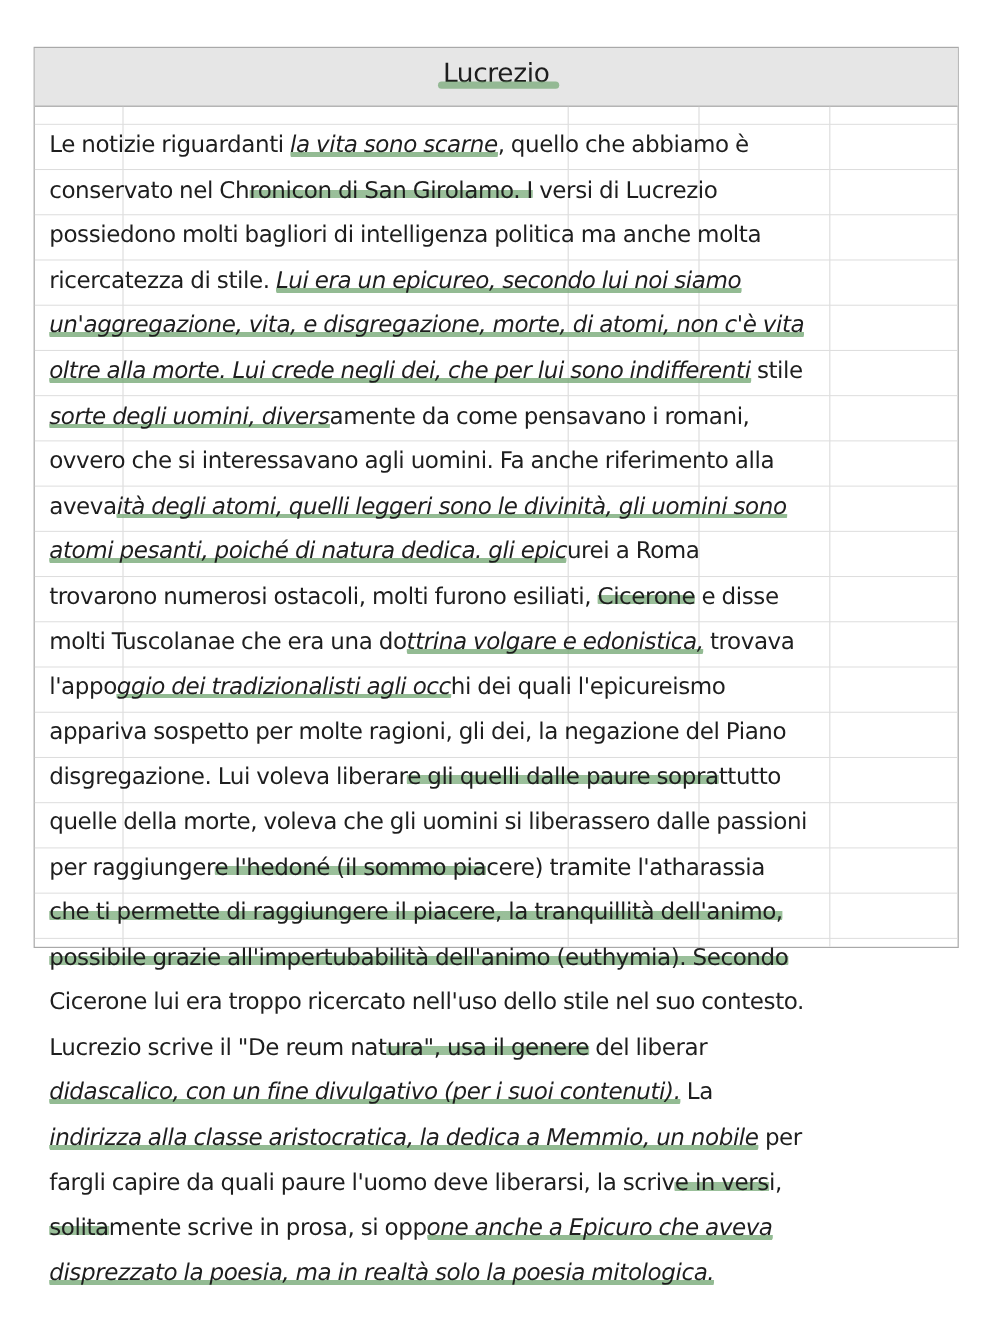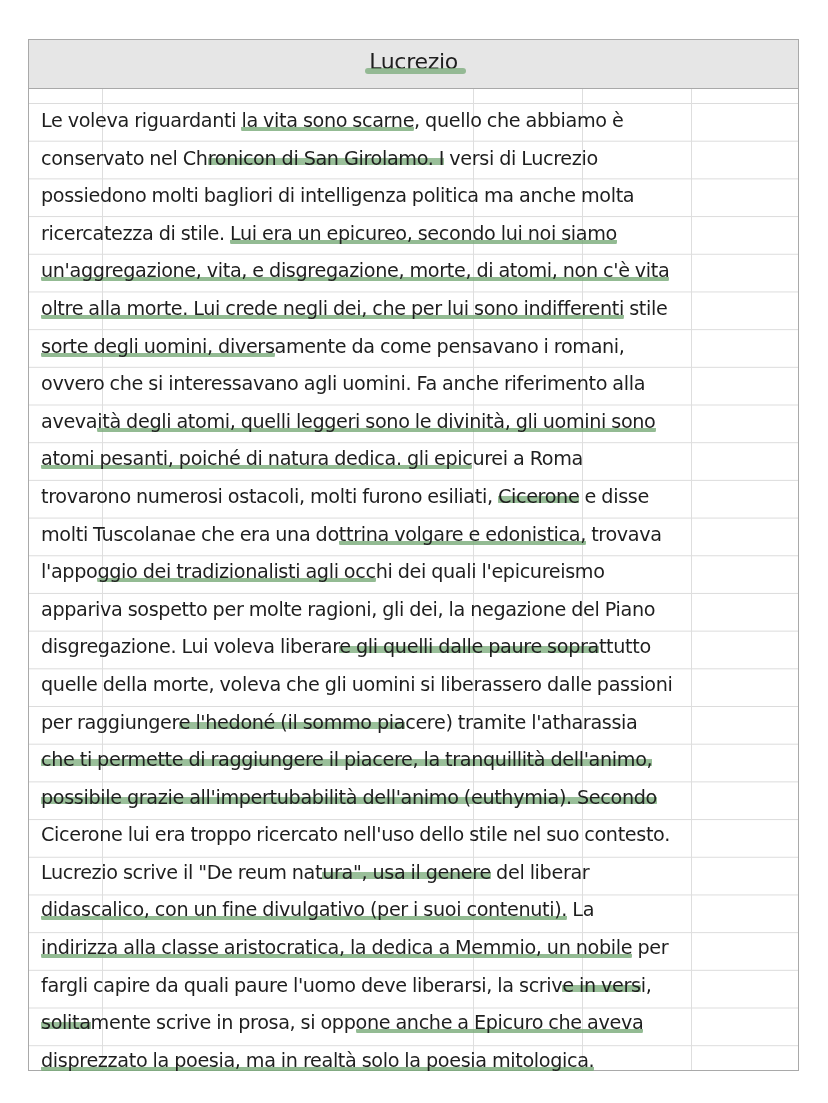--- a/index.html
+++ b/index.html
@@ -13,21 +13,21 @@
       position: relative;
       overflow: hidden;
       font-family: "DejaVu Sans", sans-serif;
       color: #1e1e1e;
     }
     .sheet {
       position: absolute;
       left: 28px;
       top: 39px;
       width: 771px;
-      height: 1032px;
+      height: 751px;
       border: 1.5px solid #a9a9a9;
       box-sizing: border-box;
       background: #ffffff;
     }
     .header {
       position: absolute;
       left: 0; top: 0;
       width: 100%;
       height: 49px;
       background: #e6e6e6;
@@ -83,41 +83,42 @@
       word-spacing: -0.5px;
       white-space: nowrap;
     }
     .line {
       height: 37.6px;
       position: relative;
     }
     .hl {
       background: linear-gradient(to bottom, transparent 0, transparent 78%, rgba(120,170,120,0.8) 78%, rgba(120,170,120,0.8) 96%, transparent 96%);
       border-radius: 3px;
+      font-style: italic;
     }
     .hs {
       background: linear-gradient(to bottom, transparent 0, transparent 48%, rgba(120,170,120,0.75) 48%, rgba(120,170,120,0.75) 80%, transparent 80%);
       border-radius: 6px;
     }
   </style>
 </head>
 <body>
 
 <div class="sheet">
   <div class="header">
     <span class="title">Lucrezio</span>
   </div>
   <div class="grid"></div>
   <div class="vline" style="left:73px"></div>
   <div class="vline" style="left:444px"></div>
   <div class="vline" style="left:553px"></div>
   <div class="vline" style="left:662px"></div>
 
   <div class="body-text" id="body-text">
-      <div class="line"><span>Le voleva riguardanti </span><span class="hl">la vita sono scarne</span><span>, quello che abbiamo è</span></div>
+      <div class="line"><span>Le notizie riguardanti </span><span class="hl">la vita sono scarne</span><span>, quello che abbiamo è</span></div>
       <div class="line"><span>conservato nel Ch</span><span class="hs">ronicon di San Girolamo. I</span><span> versi di Lucrezio</span></div>
       <div class="line"><span>possiedono molti bagliori di intelligenza politica ma anche molta</span></div>
       <div class="line"><span>ricercatezza di stile. </span><span class="hl">Lui era un epicureo, secondo lui noi siamo</span></div>
       <div class="line"><span class="hl">un'aggregazione, vita, e disgregazione, morte, di atomi, non c'è vita</span></div>
       <div class="line"><span class="hl">oltre alla morte. Lui crede negli dei, che per lui sono indifferenti</span><span> stile</span></div>
       <div class="line"><span class="hl">sorte degli uomini, divers</span><span>amente da come pensavano i romani,</span></div>
       <div class="line"><span>ovvero che si interessavano agli uomini. Fa anche riferimento alla</span></div>
       <div class="line"><span>aveva</span><span class="hl">ità degli atomi, quelli leggeri sono le divinità, gli uomini sono</span></div>
       <div class="line"><span class="hl">atomi pesanti, poiché di natura dedica. gli epic</span><span>urei a Roma</span></div>
       <div class="line"><span>trovarono numerosi ostacoli, molti furono esiliati, </span><span class="hs">Cicerone</span><span> e disse</span></div>

